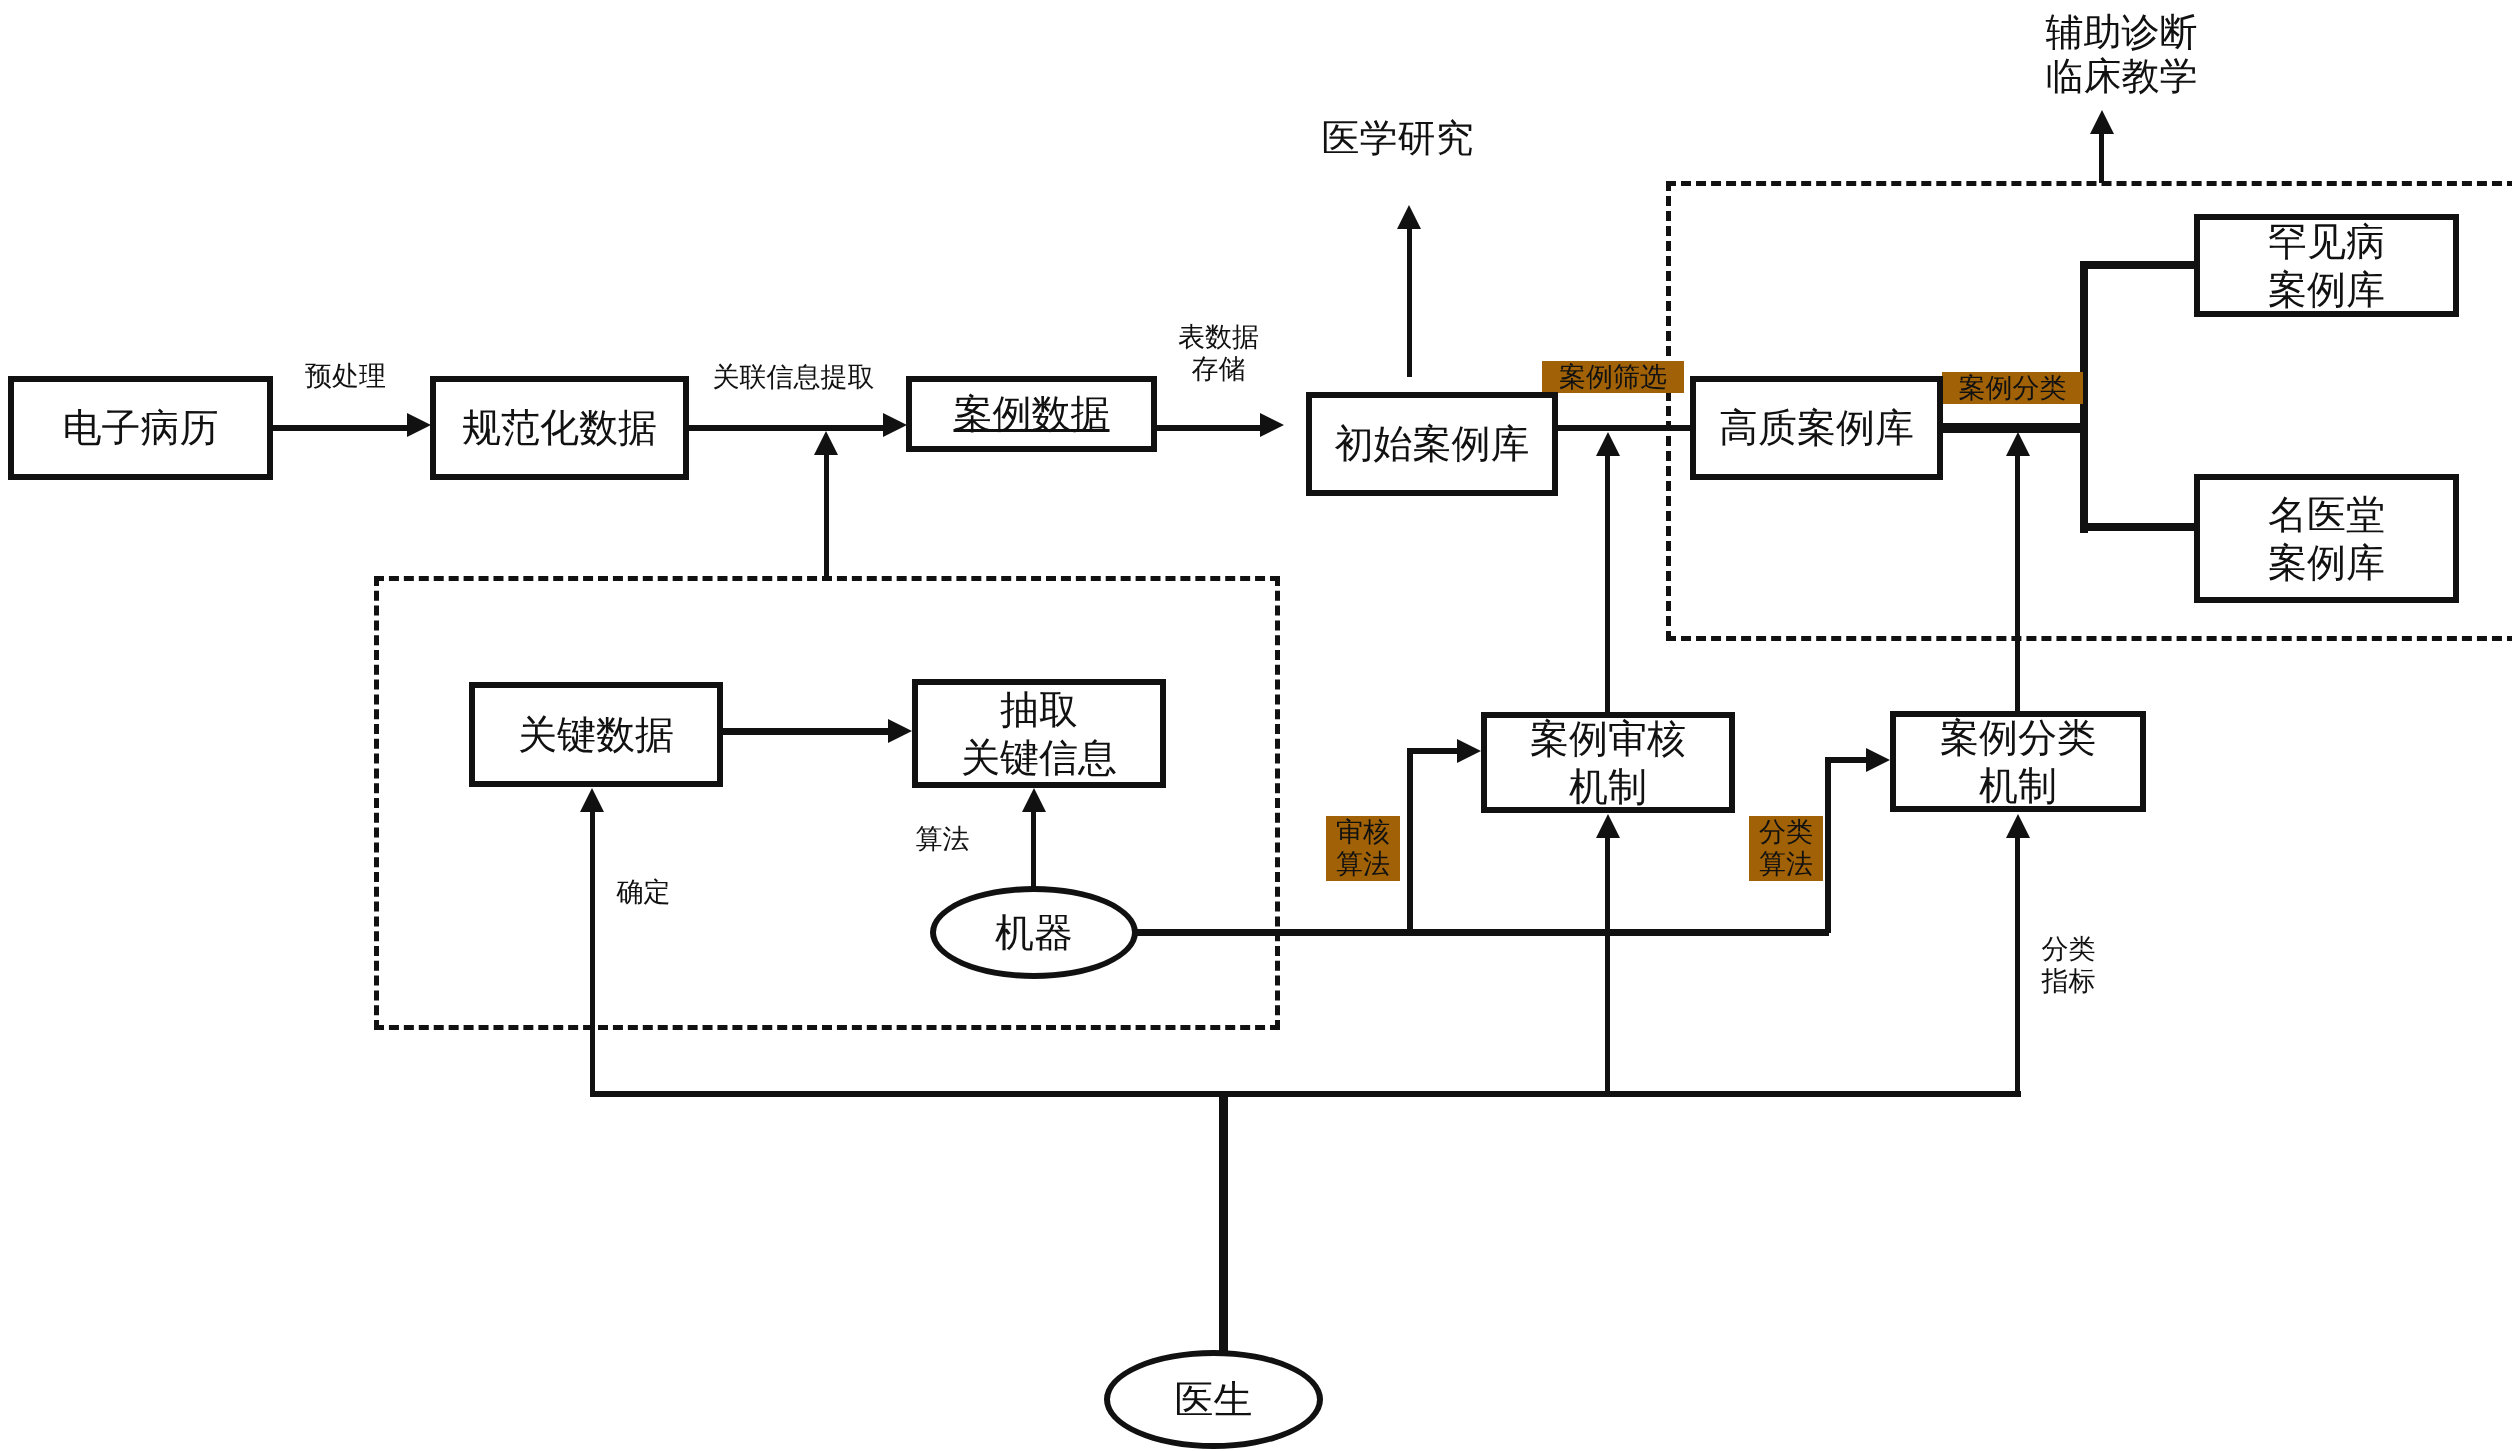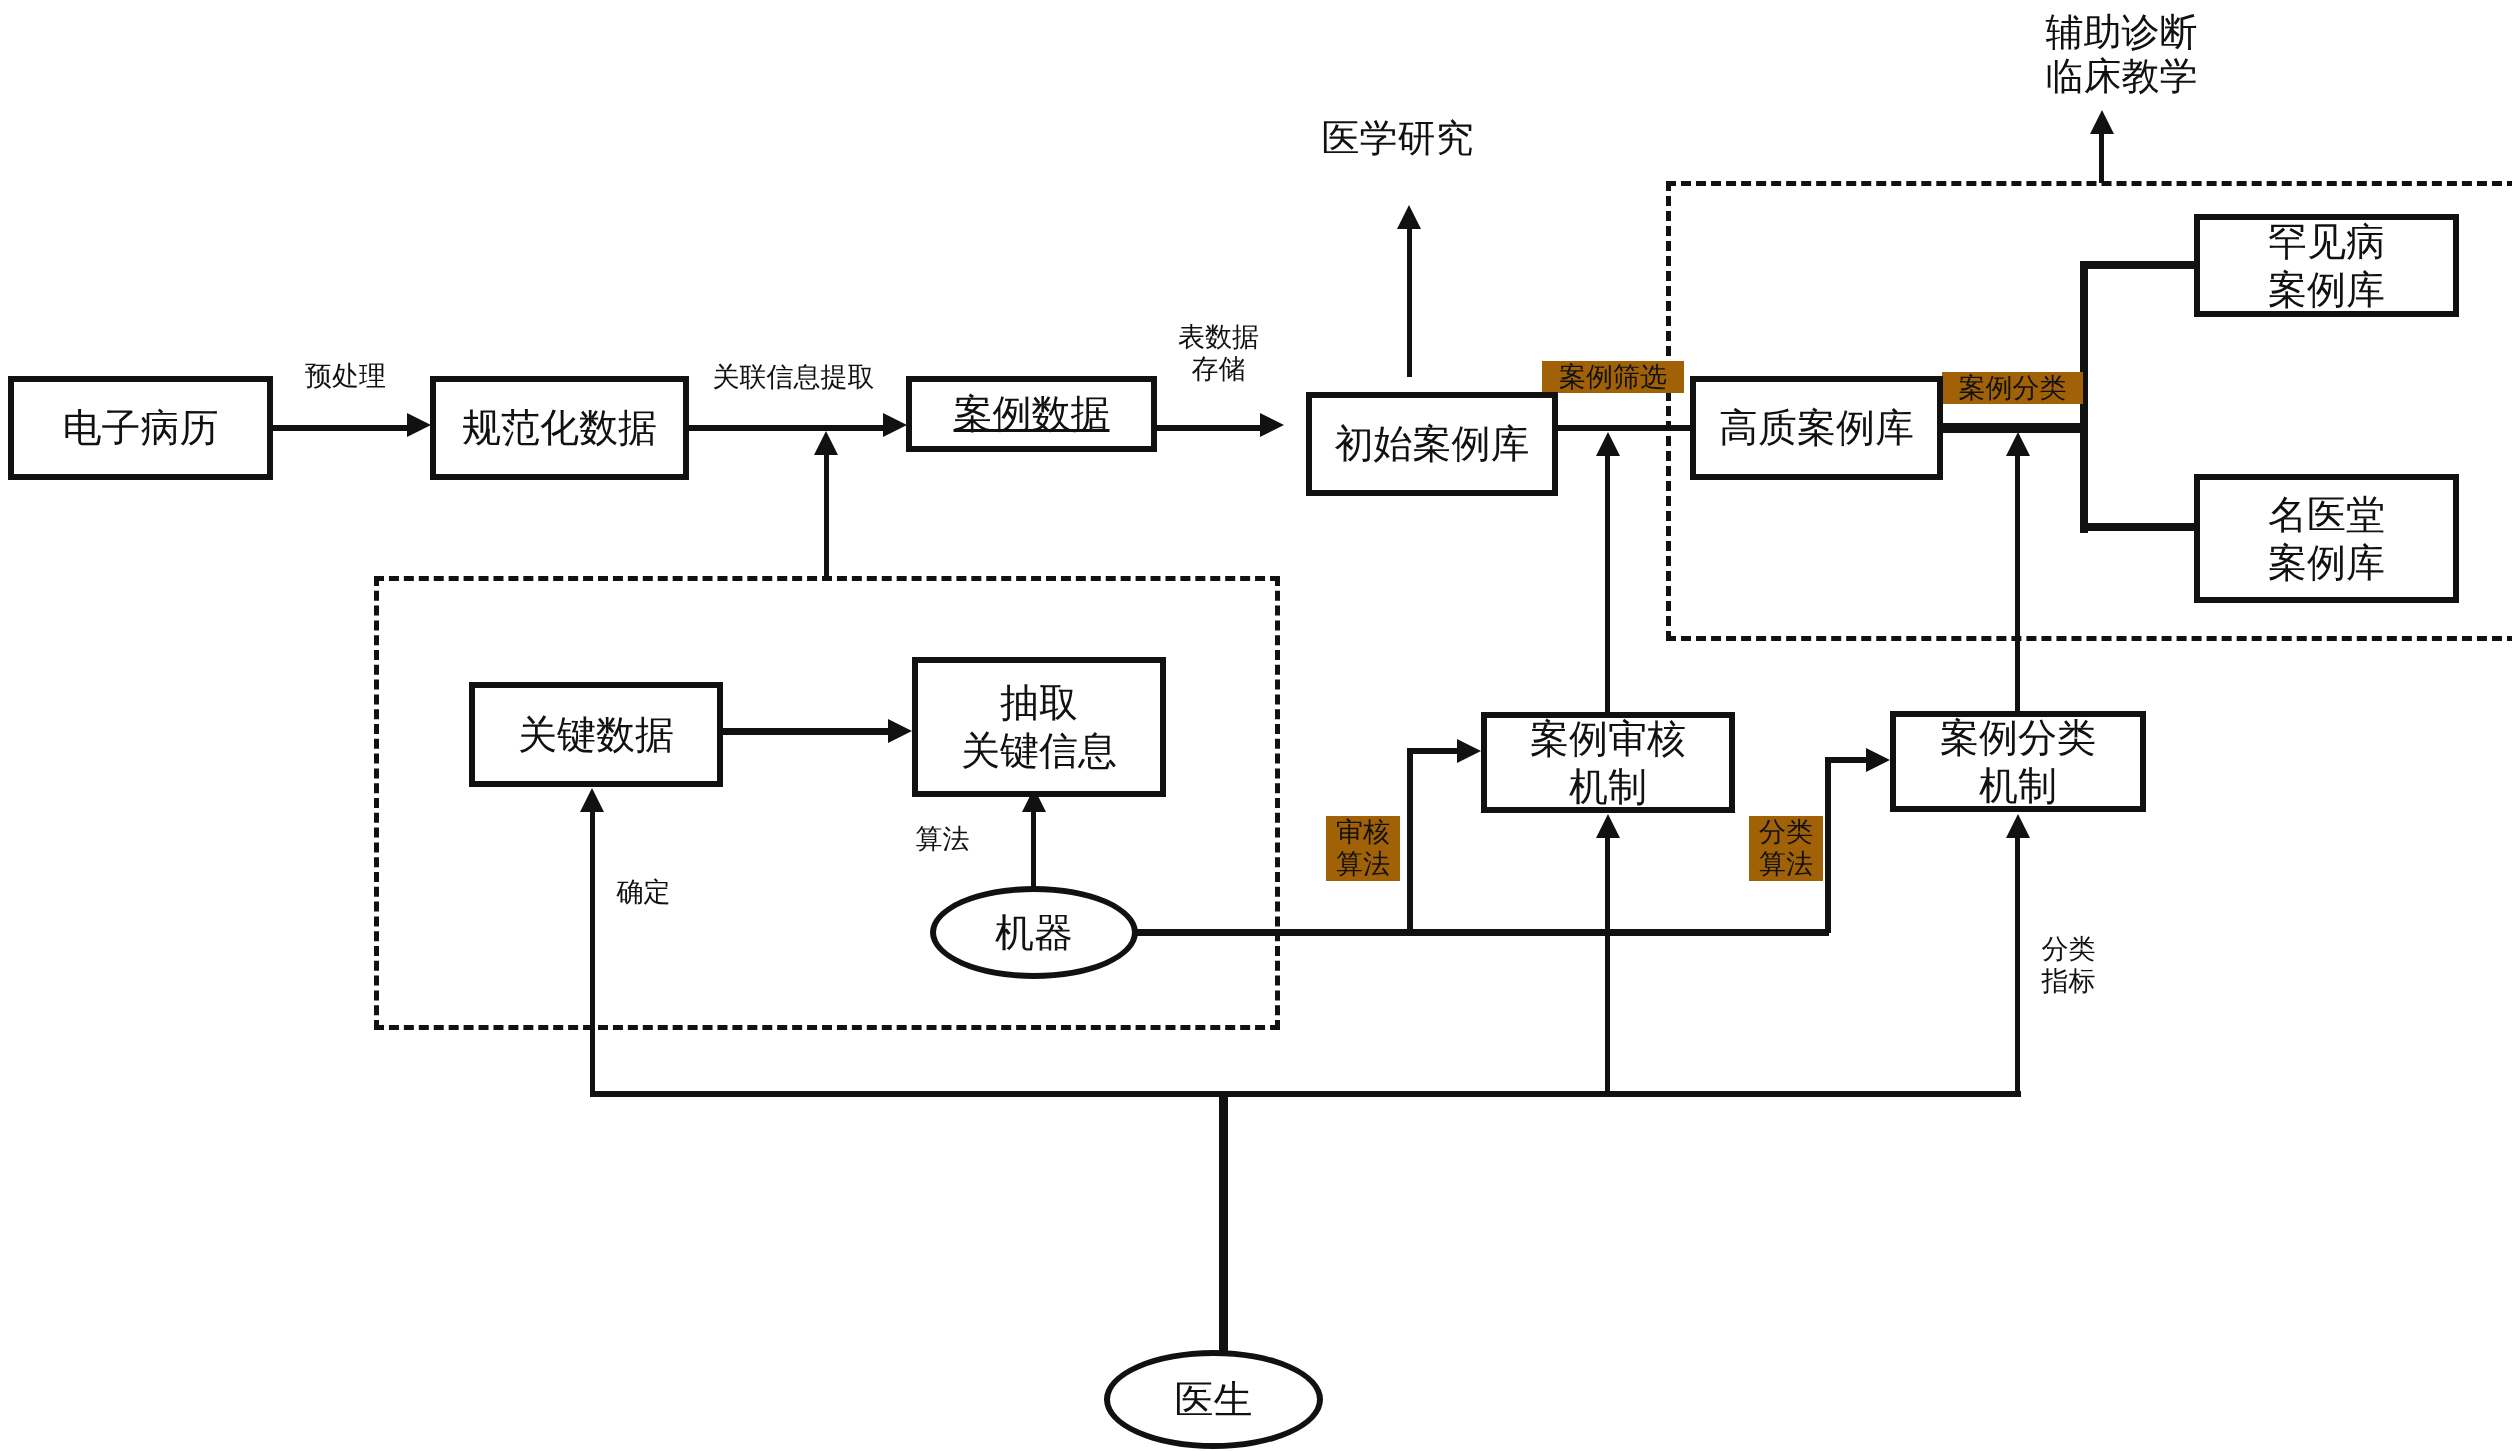--- a/index.html
+++ b/index.html
@@ -164,21 +164,21 @@
     <span>罕见病</span>
     <span>案例库</span>
   </div>
   <div class="box" style="left:2194px;top:474px;width:265px;height:129px;">
     <span>名医堂</span>
     <span>案例库</span>
   </div>
   <div class="box" style="left:469px;top:682px;width:254px;height:105px;">
     <span>关键数据</span>
   </div>
-  <div class="box" style="left:912px;top:657px;width:254px;height:140px;">
+  <div class="box" style="left:912px;top:679px;width:254px;height:109px;">
     <span>抽取</span>
     <span>关键信息</span>
   </div>
   <div class="box" style="left:1481px;top:712px;width:254px;height:101px;">
     <span>案例审核</span>
     <span>机制</span>
   </div>
   <div class="box" style="left:1890px;top:711px;width:256px;height:101px;">
     <span>案例分类</span>
     <span>机制</span>

